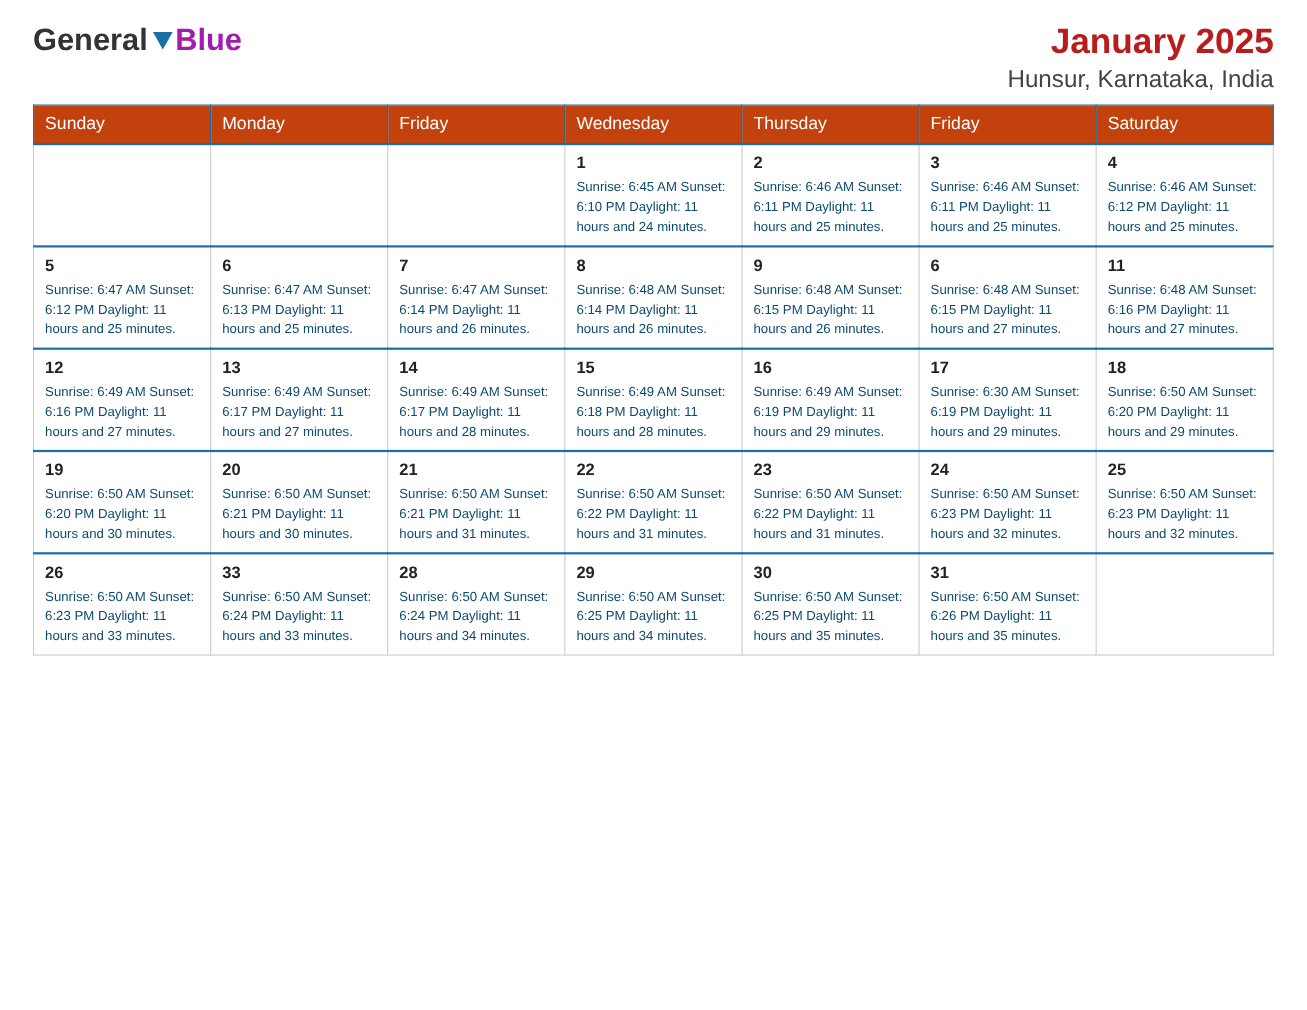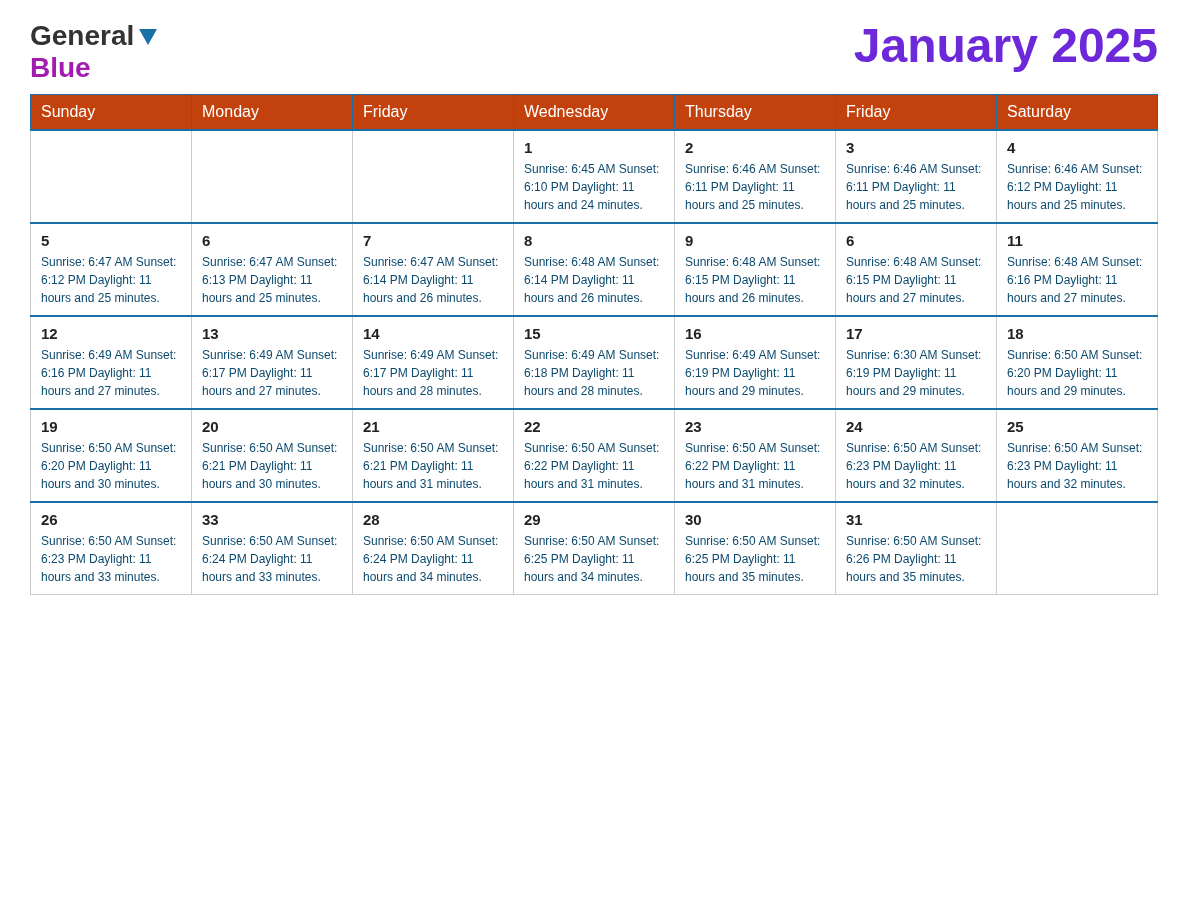--- a/index.html
+++ b/index.html
@@ -23,23 +23,23 @@
     }
     .logo-text-blue {
       font-size: 28px;
       font-weight: bold;
       color: #a21caf;
     }
     .title-block {
       text-align: right;
     }
     .title-block h1 {
-      font-size: 48px;
+      font-size: 32px;
       font-weight: bold;
-      color: #6d28d9;
+      color: #b91c1c;
       line-height: 1.1;
     }
     .title-block h2 {
       font-size: 22px;
       font-weight: normal;
       color: #444;
       margin-top: 4px;
     }
     .calendar {
       width: 100%;
@@ -74,21 +74,21 @@
     .day-info {
       font-size: 12px;
       color: #0c4a6e;
       line-height: 1.5;
     }
     .empty-cell {
       background: #fff;
     }
     .logo-wrapper {
       display: flex;
-      flex-direction: column;
+      flex-direction: row;
       align-items: flex-start;
     }
     .logo-line1 {
       display: flex;
       align-items: center;
     }
     .logo-arrow {
       display: inline-block;
       margin-left: 3px;
       position: relative;
@@ -110,20 +110,21 @@
           <polygon points="2,4 20,4 11,20" fill="#1a6fa8"></polygon>
         </svg>
       </span>
     </div>
     <div>
       <span class="logo-text-blue">Blue</span>
     </div>
   </div>
   <div class="title-block">
     <h1>January 2025</h1>
+    <h2>Hunsur, Karnataka, India</h2>
   </div>
 </div>
 
 <table class="calendar">
   <thead>
     <tr>
     <th>Sunday</th>
         <th>Monday</th>
         <th>Friday</th>
         <th>Wednesday</th>

